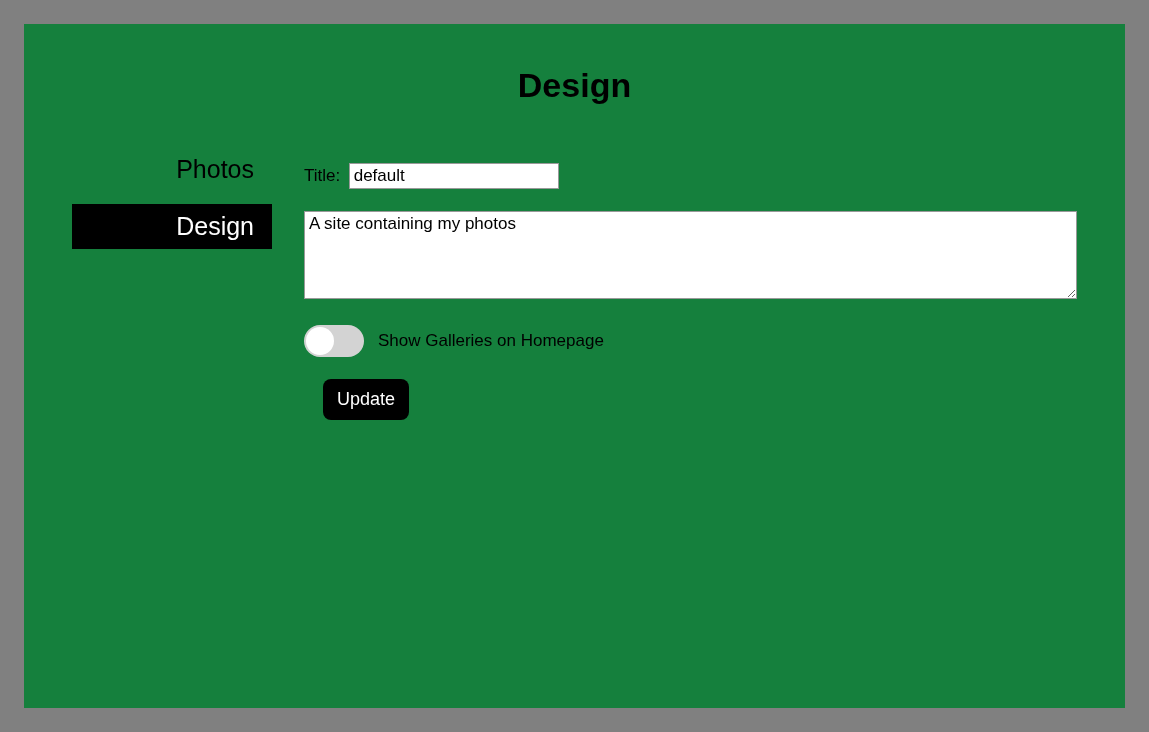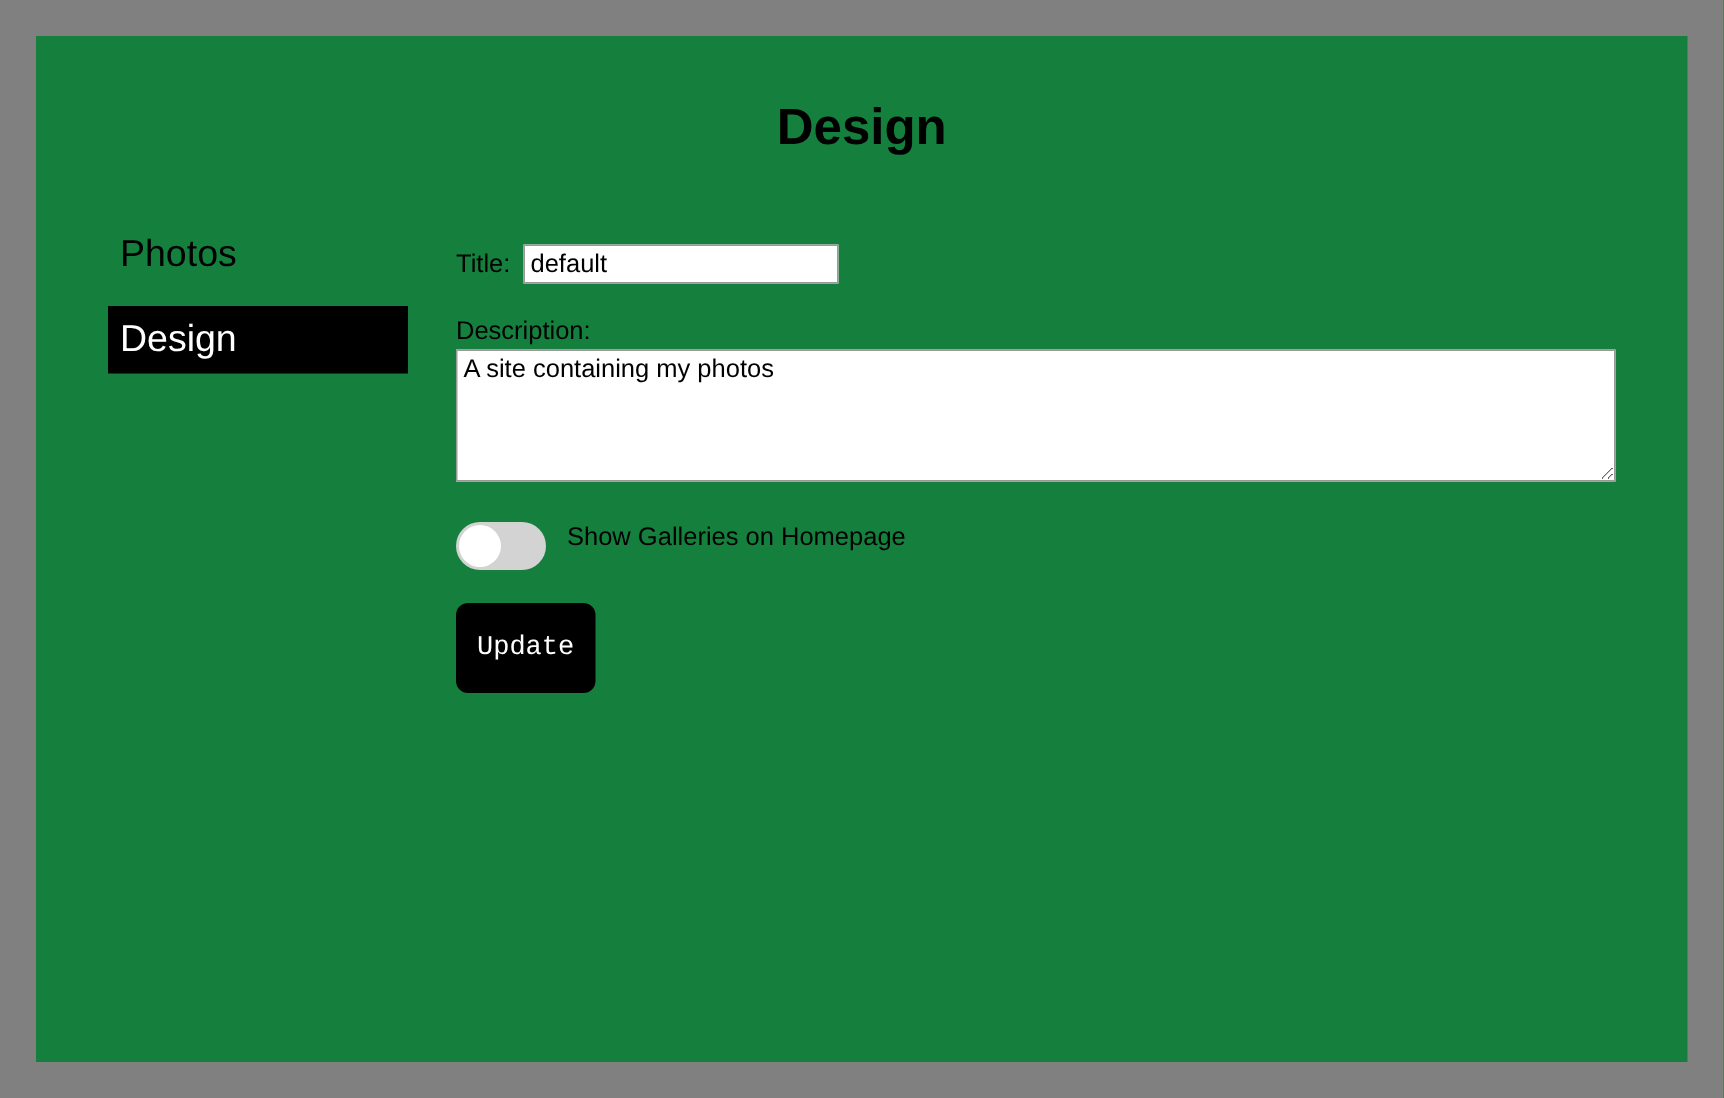--- a/index.html
+++ b/index.html
@@ -32,21 +32,21 @@
       padding: 0 48px;
       gap: 32px;
     }
     .sidebar {
       width: 200px;
       flex-shrink: 0;
       padding-top: 14px;
     }
     .sidebar-item {
       font-size: 25px;
-      text-align: left;
+      text-align: right;
       padding: 8px 18px 8px 8px;
       margin-bottom: 12px;
       cursor: pointer;
     }
     .sidebar-item.active {
       background: #000;
       color: #fff;
     }
     .main {
       flex: 1;
@@ -75,20 +75,21 @@
       width: 100%;
       height: 88px;
       font-size: 17px;
       font-family: inherit;
       padding: 2px 4px;
       border: 1px solid #999;
       resize: both;
     }
     .toggle-row {
       display: flex;
+      align-items: center;
       gap: 14px;
       margin-bottom: 22px;
     }
     .toggle {
       width: 60px;
       height: 32px;
       background: #d3d3d3;
       border-radius: 16px;
       position: relative;
       cursor: pointer;
@@ -103,24 +104,25 @@
       border-radius: 50%;
     }
     .toggle-label {
       font-size: 17px;
     }
     .update-button {
       background: #000;
       color: #fff;
       border: none;
       font-size: 18px;
-      padding: 20px 14px;
+      padding: 10px 14px;
       border-radius: 8px;
       cursor: pointer;
-      font-family: Liberation Mono, monospace;
+      font-family: Liberation Sans, sans-serif;
+      margin-left: 19px;
     }
   </style>
 </head>
 <body>
 
 <div class="card">
   <h1 class="page-title">Design</h1>
 
   <div class="layout">
     <nav class="sidebar">
@@ -128,21 +130,20 @@
       <div class="sidebar-item active">Design</div>
     </nav>
 
     <main class="main">
       <div class="field-row">
         <span class="inline-label">Title:</span>
         <input type="text" class="text-input" value="default" style="">
       </div>
 
       <div class="field-row">
-        <label class="block-label">Description:</label>
         <textarea class="textarea" style="">A site containing my photos</textarea>
       </div>
 
       <div class="toggle-row">
         <div class="toggle">
           <div class="toggle-knob"></div>
         </div>
         <span class="toggle-label">Show Galleries on Homepage</span>
       </div>
 

